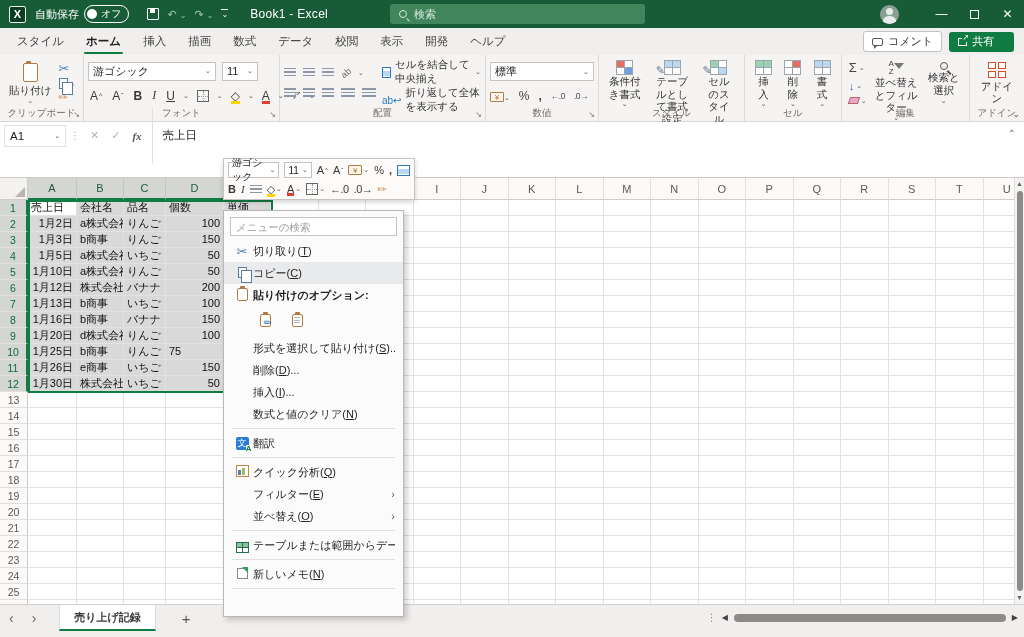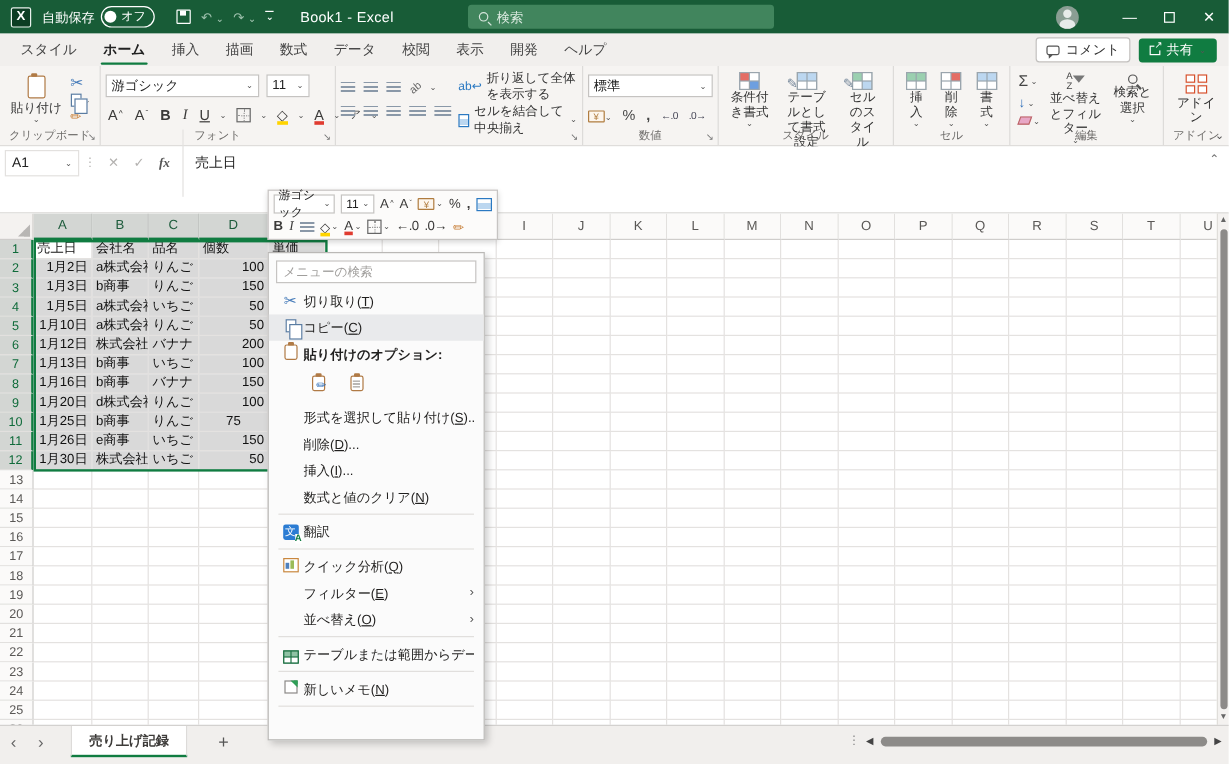--- a/index.html
+++ b/index.html
@@ -306,29 +306,30 @@
       <div class="alignrow">
         <span class="stripes"></span>
         <span class="stripes"></span>
         <span class="stripes"></span>
         <span class="stripes" style="width:14px;"></span>
         <span class="stripes" style="width:14px;"></span>
       </div>
     </div>
     <div class="wrapbtns">
       <span class="wbtn">
-          <span style="color:#2b79c2; font-size:10px;">ab↩</span>
-          <span>折り返して全体を表示する</span>
-        </span>
-      <span class="wbtn">
           <span class="i-merge"></span>
           <span>セルを結合して中央揃え</span>
           <span class="rchev">⌄</span>
         </span>
-    </div>
+      <span class="wbtn">
+          <span style="color:#2b79c2; font-size:10px;">ab↩</span>
+          <span>折り返して全体を表示する</span>
+        </span>
+    </div>
+    <div class="glabel">配置</div>
     <span class="launcher">↘</span>
   </div>
 
   <div class="rgroup" style="width:120px;">
     <div class="numcol" style="width:100%;">
       <span class="combo" style="width:104px;">
           <span>標準</span>
           <span class="rchev">⌄</span>
         </span>
       <div class="numrow">
@@ -730,21 +731,21 @@
       <div class="cell" style="width: 47.5px;"></div>
       <div class="cell" style="width: 47.5px;"></div>
       <div class="cell" style="width: 47.5px;"></div>
       <div class="cell" style="width: 47.5px;"></div>
     </div>
     <div class="grow">
       <div class="rh sel">10</div>
       <div class="cell sel" style="width: 49px; text-align: right;">1月25日</div>
       <div class="cell sel" style="width: 47px; text-align: left;">b商事</div>
       <div class="cell sel" style="width: 42px; text-align: left;">りんご</div>
-      <div class="cell sel" style="width: 58px; text-align: center;">75</div>
+      <div class="cell sel" style="width: 58px; text-align: left;">75</div>
       <div class="cell sel" style="width: 47px; text-align: right;"></div>
       <div class="cell" style="width: 47.5px;"></div>
       <div class="cell" style="width: 47.5px;"></div>
       <div class="cell" style="width: 47.5px;"></div>
       <div class="cell" style="width: 47.5px;"></div>
       <div class="cell" style="width: 47.5px;"></div>
       <div class="cell" style="width: 47.5px;"></div>
       <div class="cell" style="width: 47.5px;"></div>
       <div class="cell" style="width: 47.5px;"></div>
       <div class="cell" style="width: 47.5px;"></div>

